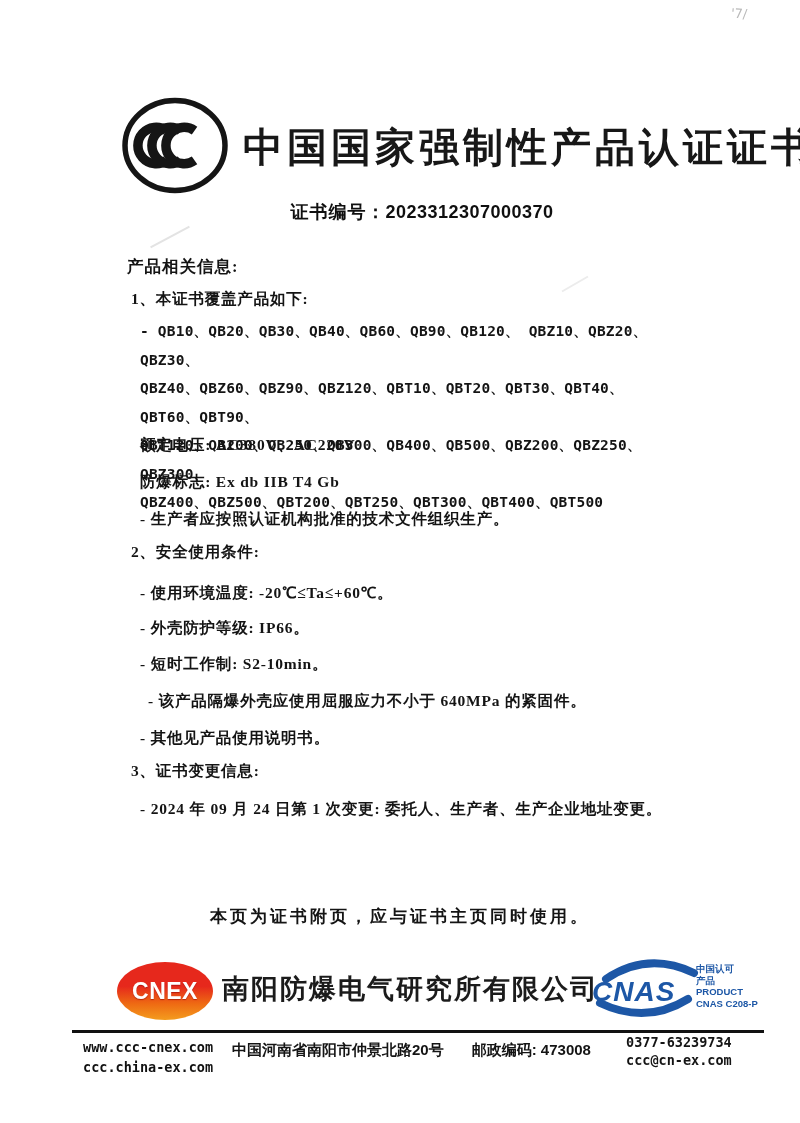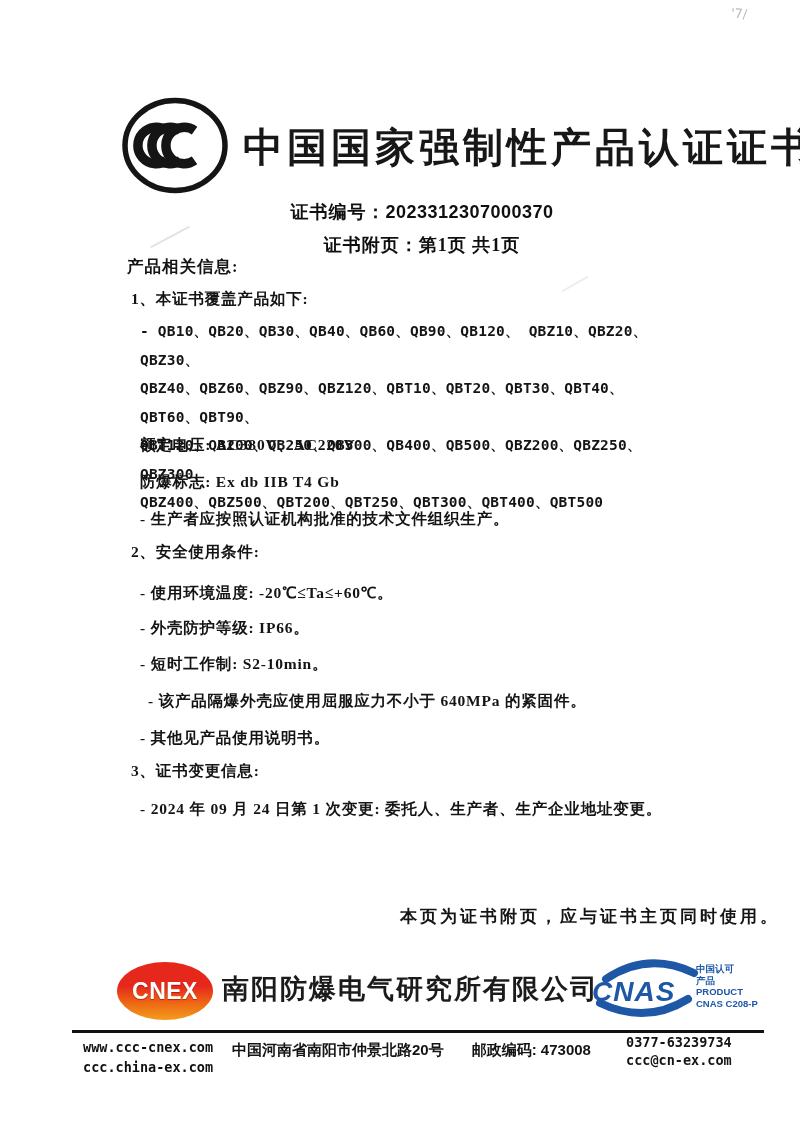--- a/index.html
+++ b/index.html
@@ -34,21 +34,21 @@
     font-weight:bold; font-size:15.5px; letter-spacing:0.8px; color:#141414;
     white-space:nowrap;
   }
   .sechead { font-size:16.5px; letter-spacing:1px; }
   .models {
     white-space:pre-wrap; line-height:28.5px;
     font-family:"DejaVu Sans Mono", monospace; font-size:14.5px;
     letter-spacing:0.2px; font-weight:bold;
   }
   .note-center {
-    left:20px; top:905px; width:760px; text-align:right;
+    left:20px; top:905px; width:760px; text-align:center;
     font-weight:bold; font-size:17px; letter-spacing:3px;
   }
 
   
   .corner-mark { left:731px; top:6px; color:#b9b9b9; font-size:13px;
     font-family:"DejaVu Sans", sans-serif; transform:rotate(4deg); }
   .crease1 { left:148px; top:236px; width:44px; height:2px; background:#e3e3e3;
     transform:rotate(-28deg); }
   .crease2 { left:560px; top:283px; width:30px; height:2px; background:#ececec;
     transform:rotate(-30deg); }
@@ -117,23 +117,20 @@
         </g>
     </svg>
   </div>
 
   <div class="abs title">中国国家强制性产品认证证书</div>
 
   <div class="abs cert-line certno">
     <span>证书编号：</span><span class="num">2023312307000370</span>
   </div>
 
-  <div class="abs cert-line attach">
-    <span>证书附页：</span><span>第1页 共1页</span>
-  </div>
 
   <div class="abs bodyline sechead" style="left:127px;top:256px;">产品相关信息:</div>
 
   <div class="abs bodyline" style="left:131px;top:289px;">1、本证书覆盖产品如下:</div>
 
   <div class="abs models" style="left:140px;top:317px;width:540px;">- QB10、QB20、QB30、QB40、QB60、QB90、QB120、 QBZ10、QBZ20、QBZ30、
 QBZ40、QBZ60、QBZ90、QBZ120、QBT10、QBT20、QBT30、QBT40、QBT60、QBT90、
 QBT120、QB200、QB250、QB300、QB400、QB500、QBZ200、QBZ250、QBZ300、
 QBZ400、QBZ500、QBT200、QBT250、QBT300、QBT400、QBT500</div>
 

